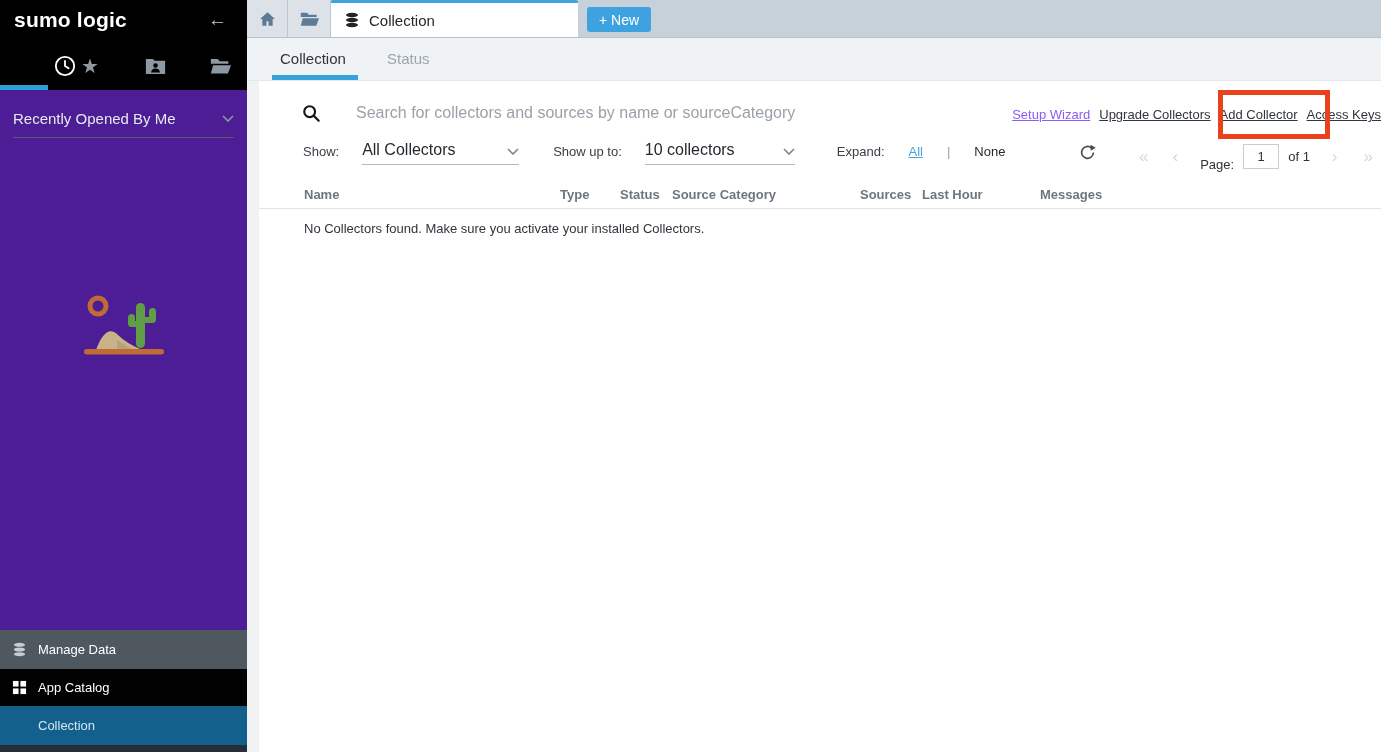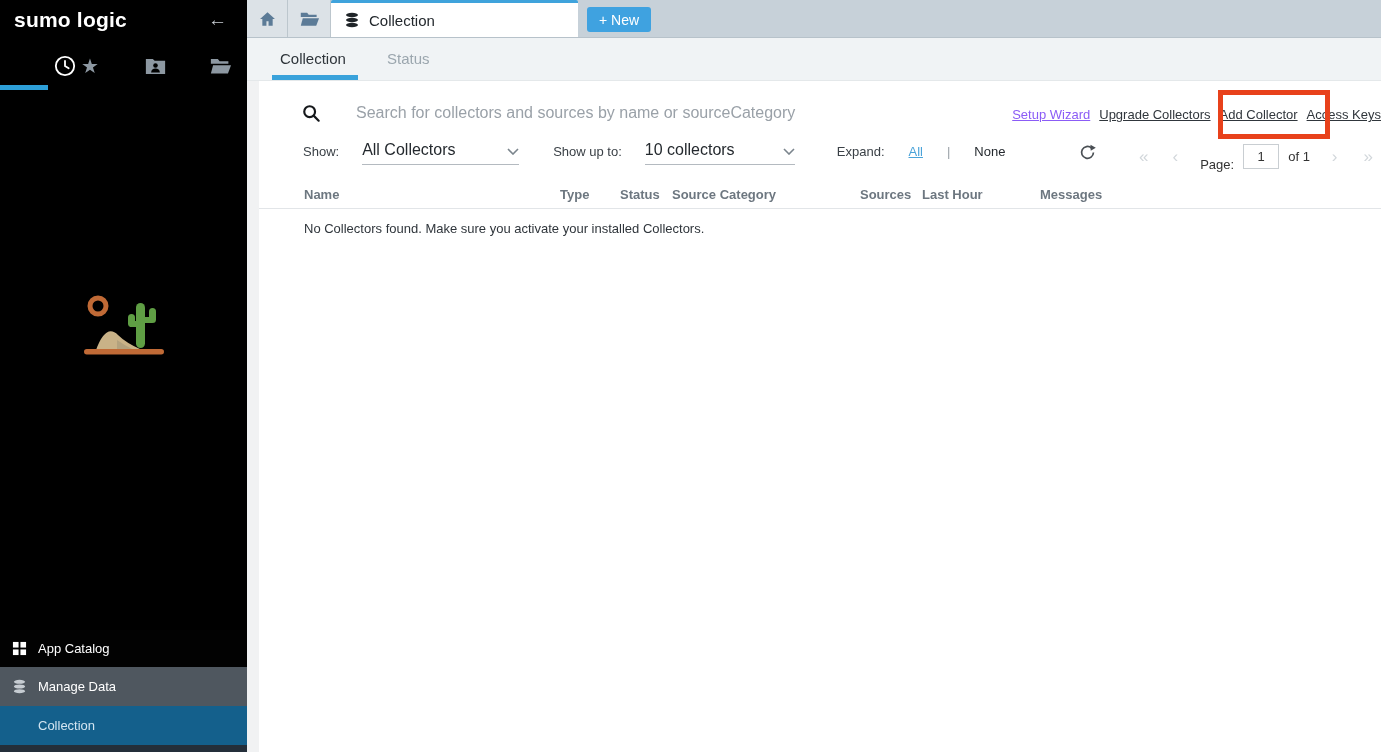--- a/index.html
+++ b/index.html
@@ -1,20 +1,20 @@
 <!DOCTYPE html>
 <html><head>
 <meta charset="utf-8">
 <style>
   html,body{margin:0;padding:0;}
   body{font-family:"Liberation Sans",sans-serif;}
   #screen{position:relative;width:1381px;height:752px;background:#fff;overflow:hidden;}
 
   
-  .sidebar{position:absolute;left:0;top:0;width:247px;height:752px;background:#000000;}
+  .sidebar{position:absolute;left:0;top:0;width:247px;height:752px;background:#4c1d95;}
   .logo-bar{height:40px;background:#000;display:flex;align-items:center;justify-content:space-between;padding:0 14px;}
   .logo{color:#fff;font-size:21px;font-weight:bold;letter-spacing:.2px;}
   .back-arrow{color:#c9ced4;font-size:19px;margin-right:6px;cursor:pointer;}
   .icon-row{height:50px;background:#000;position:relative;}
   .nav-ic{position:absolute;top:14px;width:24px;height:24px;display:flex;align-items:center;justify-content:center;}
   .nav-ic.star{color:#8d98a2;font-size:20px;line-height:24px;}
   .active-underline{position:absolute;left:0;bottom:0;width:48px;height:5px;background:#2d9fd8;}
   .recent-header{margin:20px 13px 0;padding-bottom:10px;border-bottom:1px solid #525d68;display:flex;justify-content:space-between;align-items:center;color:#e4e9ed;font-size:15px;cursor:pointer;}
   .side-empty{position:absolute;top:293px;left:0;width:247px;text-align:center;}
   .side-empty svg{display:block;margin:0 auto;}
@@ -107,55 +107,61 @@
           </svg>
       </span>
       <span class="nav-ic" style="left:208px;">
         <svg width="21" height="18" viewBox="0 0 24 20" fill="#8d98a2">
             <path d="M1 2h8l2 2.5h10v3H1z"></path>
             <path d="M3.5 9h20.5l-3.5 9.5H1z"></path>
           </svg>
       </span>
       <span class="active-underline"></span>
     </div>
+    <div class="recent-header">
+      <span>Recently Opened By Me</span>
+      <svg width="12" height="7" viewBox="0 0 12 7" fill="none" stroke="#8d98a2" stroke-width="1.6">
+          <path d="M1 1l5 5 5-5"></path>
+        </svg>
+    </div>
     <div class="side-empty">
       <svg width="80" height="63" viewBox="0 0 80 63">
         <circle cx="14" cy="13" r="8" fill="none" stroke="#c06a36" stroke-width="5"></circle>
         <rect x="44" y="21" width="7" height="13" rx="3.5" fill="#5f9e44"></rect>
         <rect x="65" y="15" width="7" height="15" rx="3.5" fill="#5f9e44"></rect>
         <rect x="46" y="28" width="10" height="6" fill="#5f9e44"></rect>
         <rect x="58" y="24" width="10" height="6" fill="#5f9e44"></rect>
         <rect x="52" y="10" width="9" height="45" rx="4.5" fill="#5f9e44"></rect>
         <path d="M12 57 Q 22 30 34 42 Q 42 50 58 57 Z" fill="#c9b287"></path>
         <path d="M33 47 Q 40 52 50 57 L 33 57 Z" fill="#b3a27e"></path>
         <rect x="0" y="56" width="80" height="5.5" rx="2.75" fill="#c06a36"></rect>
       </svg>
     </div>
     <div class="side-menu">
+      <div class="menu-item mi-data">
+        <span class="mi-ic" style="color:#c6ccd2;">
+          <svg width="15" height="15" viewBox="0 0 24 24" fill="currentColor">
+              <ellipse cx="12" cy="4.5" rx="9" ry="3.2"></ellipse>
+              <ellipse cx="12" cy="12" rx="9" ry="3.2"></ellipse>
+              <ellipse cx="12" cy="19.5" rx="9" ry="3.2"></ellipse>
+            </svg>
+        </span>
+        <span>Manage Data</span>
+      </div>
       <div class="menu-item mi-app">
         <span class="mi-ic">
           <svg width="15" height="15" viewBox="0 0 16 16" fill="#ffffff">
               <rect x="1" y="1" width="6" height="6"></rect>
               <rect x="9" y="1" width="6" height="6"></rect>
               <rect x="1" y="9" width="6" height="6"></rect>
               <rect x="9" y="9" width="6" height="6"></rect>
             </svg>
         </span>
         <span>App Catalog</span>
       </div>
-      <div class="menu-item mi-data">
-        <span class="mi-ic" style="color:#c6ccd2;">
-          <svg width="15" height="15" viewBox="0 0 24 24" fill="currentColor">
-              <ellipse cx="12" cy="4.5" rx="9" ry="3.2"></ellipse>
-              <ellipse cx="12" cy="12" rx="9" ry="3.2"></ellipse>
-              <ellipse cx="12" cy="19.5" rx="9" ry="3.2"></ellipse>
-            </svg>
-        </span>
-        <span>Manage Data</span>
-      </div>
       <div class="menu-item mi-coll">
         <span>Collection</span>
       </div>
       <div class="menu-strip"></div>
     </div>
   </div>
 
   <div class="topbar">
     <div class="icon-tab tab-home">
       <svg width="17" height="16" viewBox="0 0 24 22" fill="currentColor">

